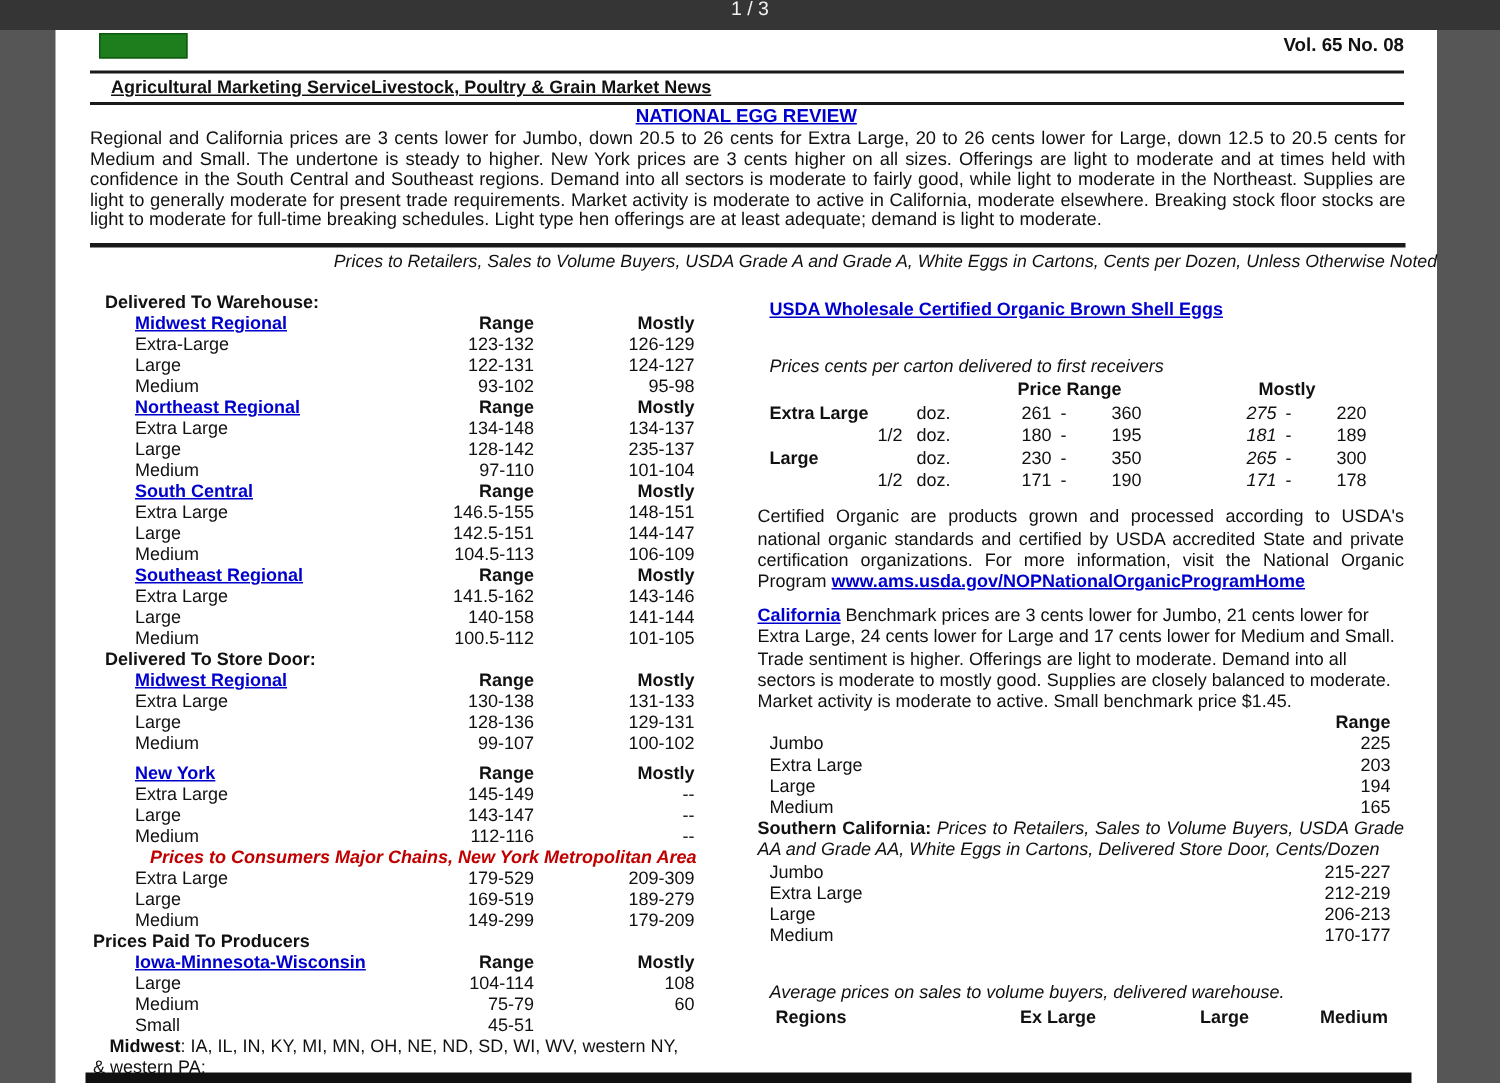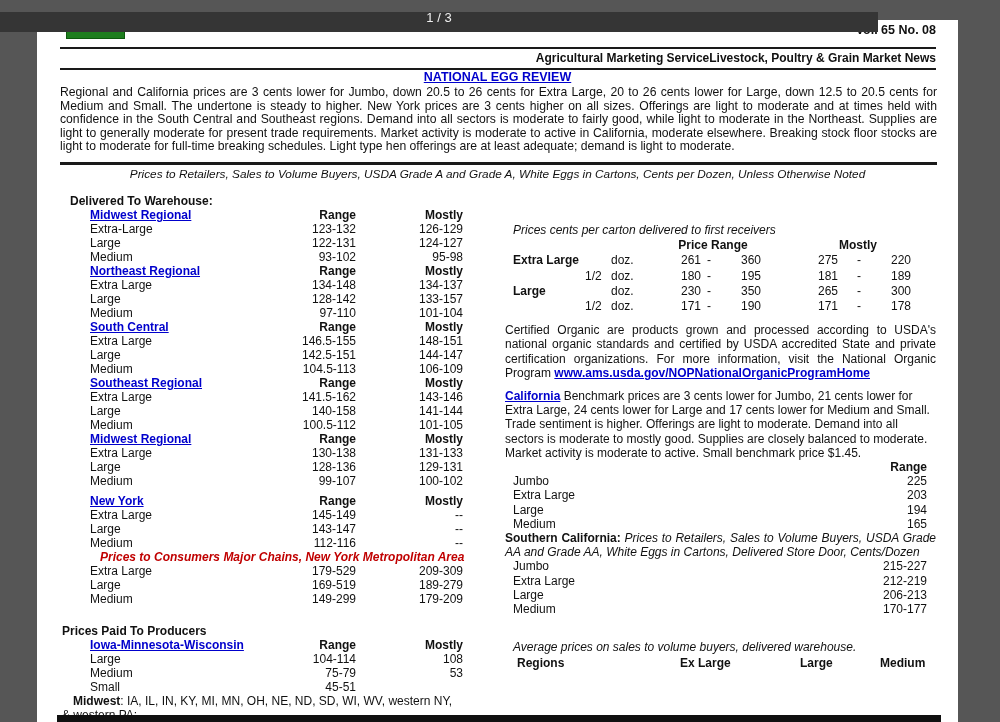--- a/index.html
+++ b/index.html
@@ -3,34 +3,34 @@
 <meta charset="utf-8">
 <style>
   html,body{margin:0;padding:0;}
   body{
     width:1000px;height:722px;position:relative;overflow:hidden;
     background:#565656;
     font-family:"Liberation Sans","DejaVu Sans",sans-serif;
     color:#111;
   }
   
-  .toolbar{position:absolute;left:0;top:12px;width:878px;height:20px;background:#353535;z-index:2;}
+  .toolbar{position:absolute;left:0;top:0;width:1000px;height:20px;background:#353535;z-index:2;}
   .page-indicator{position:absolute;left:0;right:0;top:-2px;text-align:center;color:#f0f0f0;font-size:13px;line-height:16px;}
   
   .page{position:absolute;left:37px;top:20px;width:921px;height:702px;background:#ffffff;z-index:1;font-size:12px;}
   .logo-block{position:absolute;left:29px;top:2px;width:57px;height:15px;background:#1e7e1e;border:1px solid #0d590d;}
   .vol{position:absolute;top:3px;right:22px;font-weight:bold;font-size:12.5px;}
   .masthead{position:absolute;left:23px;top:27px;width:876px;border-top:2px solid #1a1a1a;border-bottom:2px solid #1a1a1a;display:flex;padding:2px 0 3px 0;font-weight:bold;}
   .m-left{width:40%;text-align:center;}
-  .m-right{flex:1;text-align:right;padding-left:14px;}
+  .m-right{flex:1;text-align:left;padding-left:14px;text-decoration:underline;}
   .doc-title{position:absolute;left:0;right:0;top:50px;text-align:center;}
   .title-link{color:#0000cc;font-weight:bold;text-decoration:underline;font-size:12.5px;cursor:pointer;}
   .summary{position:absolute;left:23px;top:66px;width:877px;text-align:justify;font-size:12.2px;line-height:13.6px;}
   .thick-rule{position:absolute;left:23px;top:142px;width:877px;height:3px;background:#1a1a1a;}
-  .subtitle{position:absolute;left:0;right:0;top:147px;text-align:center;font-style:italic;font-size:11.8px;}
+  .subtitle{position:absolute;left:0;right:0;top:147px;text-align:right;font-style:italic;font-size:11.8px;}
   .cols{position:absolute;left:23px;top:174px;width:877px;display:flex;align-items:flex-start;}
   .col-left{width:403px;line-height:14px;}
   .col-right{width:431px;margin-left:42px;line-height:14.2px;padding-top:5px;}
   
   .lh{font-weight:bold;padding-left:10px;}
   .row{display:flex;}
   .row .lbl{flex:1;padding-left:30px;white-space:nowrap;}
   .rng{width:100px;text-align:right;white-space:nowrap;}
   .mst{width:107px;text-align:right;white-space:nowrap;}
   .b{font-weight:bold;}
@@ -47,21 +47,21 @@
   .og-pr{width:112px;text-align:center;}
   .og-sp2{width:36px;}
   .og-mh{width:106px;text-align:center;}
   .og-row{display:flex;padding-left:8px;line-height:15.2px;white-space:nowrap;}
   .og-size{width:72px;font-weight:bold;}
   .og-half{width:26px;}
   .og-unit{width:46px;}
   .og-v{width:44px;text-align:right;}
   .og-d{width:16px;text-align:center;}
   .og-sp{width:44px;}
-  .og-m{width:46px;text-align:center;}
+  .og-m{width:46px;text-align:right;font-style:italic;}
   .just{text-align:justify;}
   .mt9{margin-top:9px;}
   .mt16{margin-top:16px;}
   .ital{font-style:italic;}
   .cal-label{font-weight:bold;font-style:normal;}
   .range-hdr{text-align:right;font-weight:bold;padding-right:9px;}
   .kv{display:flex;padding:0 9px 0 8px;}
   .kv .lbl{flex:1;}
   .kv .val{white-space:nowrap;text-align:right;}
   .weekly-cols{display:flex;font-weight:bold;padding-left:12px;margin-top:2px;}
@@ -135,21 +135,21 @@
 
             <div class="row">
               <span class="lbl">Extra Large</span>
               <span class="rng">134-148</span>
               <span class="mst">134-137</span>
             </div>
 
             <div class="row">
               <span class="lbl">Large</span>
               <span class="rng">128-142</span>
-              <span class="mst">133-157</span>
+              <span class="mst">235-137</span>
             </div>
 
             <div class="row">
               <span class="lbl">Medium</span>
               <span class="rng">97-110</span>
               <span class="mst">101-104</span>
             </div>
           </div>
       </div>
 
@@ -202,20 +202,21 @@
             </div>
 
             <div class="row">
               <span class="lbl">Medium</span>
               <span class="rng">100.5-112</span>
               <span class="mst">101-105</span>
             </div>
           </div>
       </div>
 
+      <div class="lh">Delivered To Store Door:</div>
 
       <div class="sec">
         <div class="row">
           <span class="lbl"><a class="link">Midwest Regional</a></span>
           <span class="rng b">Range</span>
           <span class="mst b">Mostly</span>
         </div>
         <div>
 
             <div class="row">
@@ -281,55 +282,56 @@
             <span class="mst">189-279</span>
           </div>
 
           <div class="row">
             <span class="lbl">Medium</span>
             <span class="rng">149-299</span>
             <span class="mst">179-209</span>
           </div>
         </div>
 
-      <div class="lh" style="padding-left:2px;margin-top:18px;">Prices Paid To Producers</div>
+      <div class="lh" style="padding-left:2px;">Prices Paid To Producers</div>
 
       <div class="sec">
         <div class="row">
           <span class="lbl"><a class="link">Iowa-Minnesota-Wisconsin</a></span>
           <span class="rng b">Range</span>
           <span class="mst b">Mostly</span>
         </div>
         <div>
 
             <div class="row">
               <span class="lbl">Large</span>
               <span class="rng">104-114</span>
               <span class="mst">108</span>
             </div>
 
             <div class="row">
               <span class="lbl">Medium</span>
               <span class="rng">75-79</span>
-              <span class="mst">53</span>
+              <span class="mst">60</span>
             </div>
 
             <div class="row">
               <span class="lbl">Small</span>
               <span class="rng">45-51</span>
               <span class="mst"></span>
             </div>
           </div>
       </div>
 
       <div class="fn"><span class="b">Midwest</span><span>: IA, IL, IN, KY, MI, MN, OH, NE, ND, SD, WI, WV, western NY, &amp; western PA;</span></div>
       <div class="fn-partial"><span class="b">Northeast</span><span>: CT, DC, DE, MA, MD, ME, NH, eastern NY, eastern PA, RI</span></div>
     </div>
 
     <div class="col-right">
+      <div class="r-pad"><a class="link">USDA Wholesale Certified Organic Brown Shell Eggs</a></div>
       <div class="r-italic">Prices cents per carton delivered to first receivers</div>
 
       <div class="og-hrow">
         <span class="og-sp1"></span>
         <span class="og-pr">Price Range</span>
         <span class="og-sp2"></span>
         <span class="og-mh">Mostly</span>
       </div>
 
       <div>

